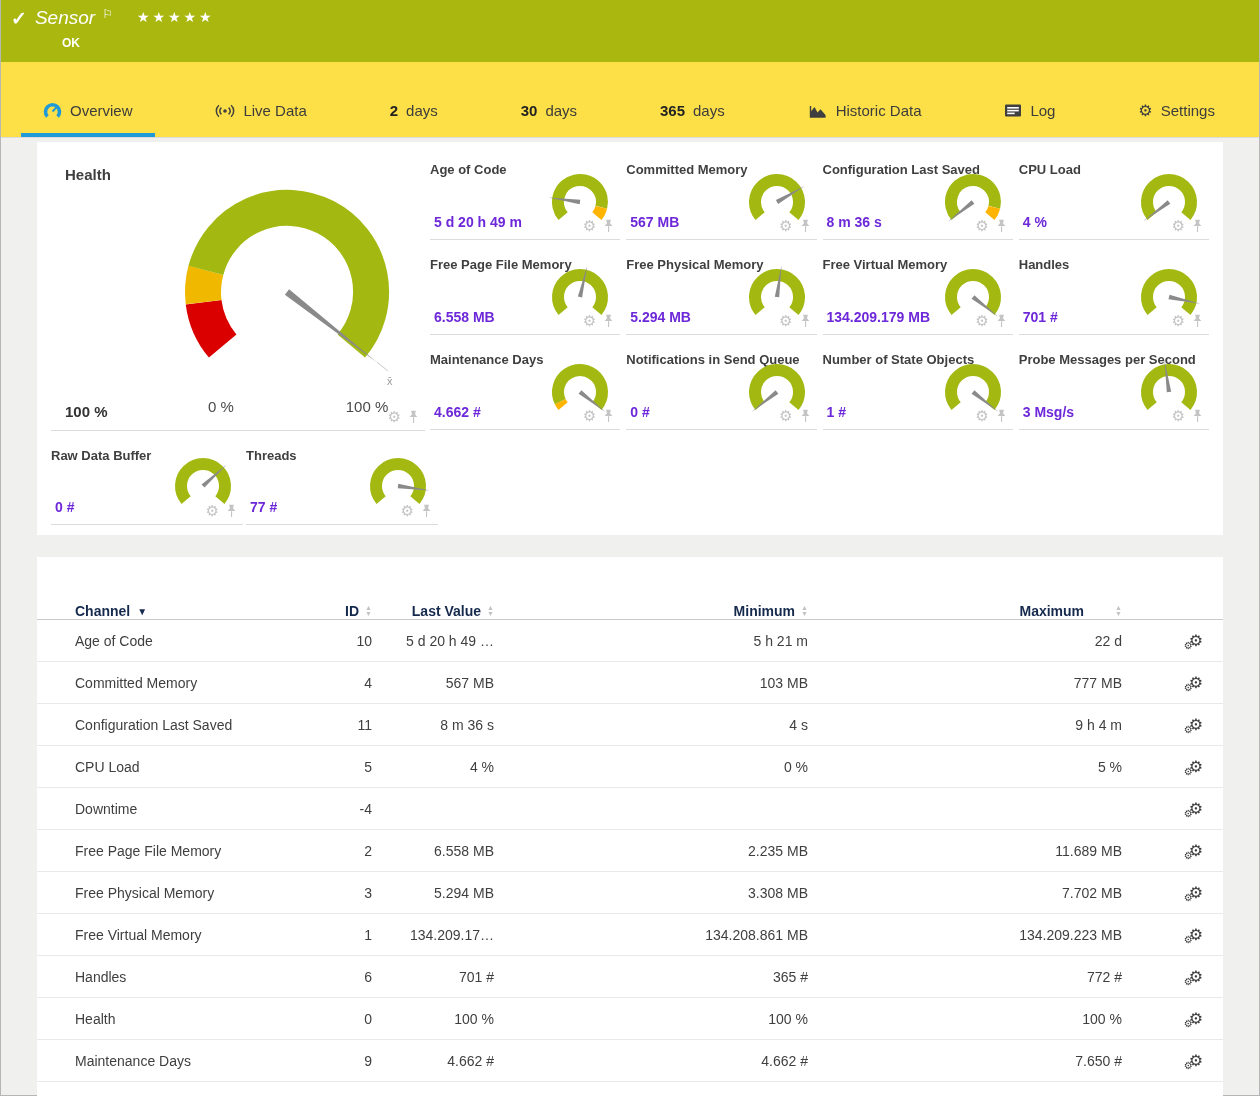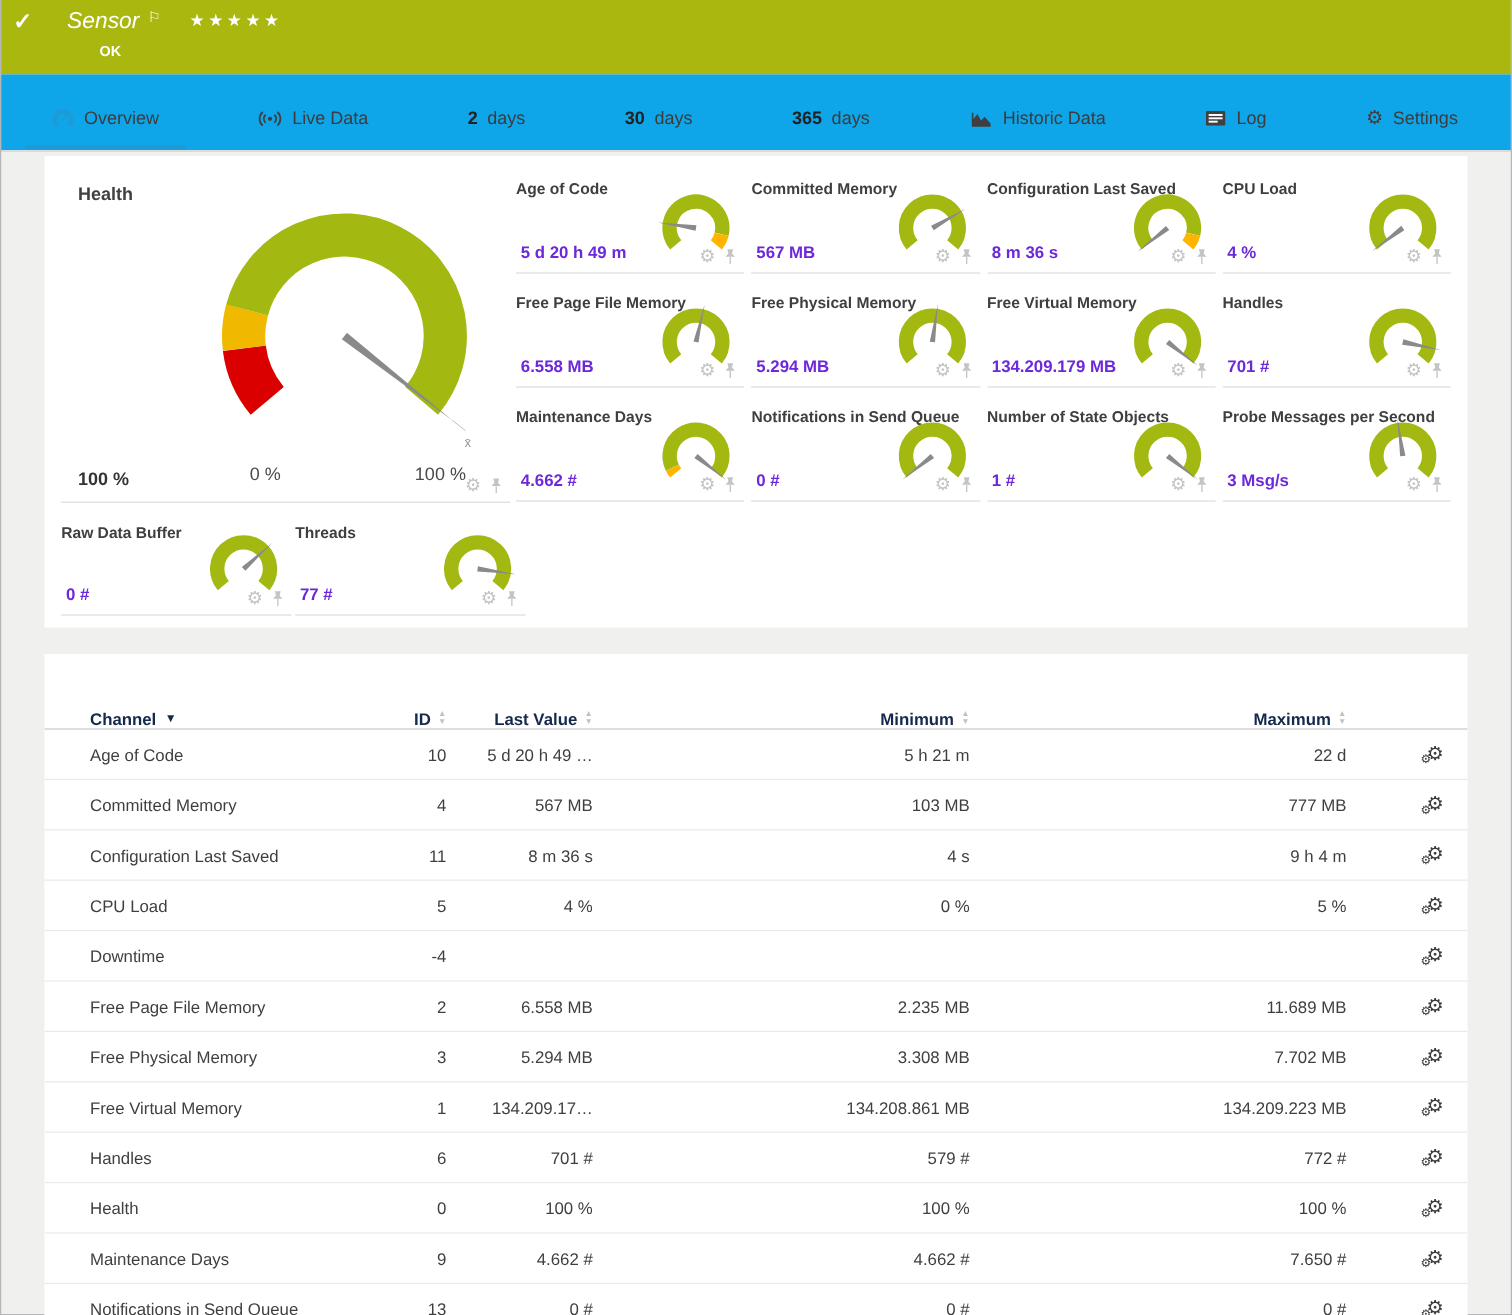--- a/index.html
+++ b/index.html
@@ -5,31 +5,31 @@
   html,body{margin:0;padding:0;}
   body{width:1260px;height:1096px;overflow:hidden;background:#f0f0ef;
        font-family:"Liberation Sans",sans-serif;}
   .page{height:100%;box-sizing:border-box;border-left:1px solid #b6b6b6;
         border-right:1px solid #b6b6b6;border-bottom:1px solid #b6b6b6;}
 
   
   .topbar{height:62px;background:#a9b70f;color:#fff;display:flex;
           padding:7px 0 0 10px;box-sizing:border-box;}
   .chk{font-size:19px;font-weight:700;line-height:24px;}
-  .titles{margin-left:29px;}
+  .titles{margin-left:8px;}
   .title-line{display:flex;align-items:baseline;}
   .kind{font-style:italic;font-size:19px;}
   .name{font-weight:700;font-size:20px;margin-left:9px;letter-spacing:.2px;}
   .flag{font-size:12px;margin-left:7px;align-self:flex-start;cursor:pointer;}
   .stars{margin-left:24px;font-size:14px;letter-spacing:3px;align-self:flex-start;
          padding-top:2px;cursor:pointer;}
   .status{font-size:12px;font-weight:700;margin:7px 0 0 27px;}
 
   
-  .tabs{height:64px;background:#0ea5e9;border-bottom:1px solid #dcdcdc;
+  .tabs{height:76px;background:#fde047;border-bottom:1px solid #dcdcdc;
         display:flex;align-items:flex-end;justify-content:space-between;
         padding:0 22px 0 20px;box-sizing:border-box;}
   .tab{display:flex;align-items:center;gap:8px;padding:10px 22px 14px;
        border-bottom:4px solid transparent;font-size:15px;color:#3c3c3c;cursor:pointer;}
   .tab.active{border-bottom-color:#1f9ad7;}
   .tab .num{font-weight:700;color:#222;}
   .tab .icon{display:flex;align-items:center;}
   .uni-gear{font-size:16px;color:#3f3f3f;line-height:1;}
 
   
@@ -65,21 +65,21 @@
                overflow:hidden;}
   .thead{display:flex;align-items:flex-end;height:46px;border-bottom:1px solid #c9c9c9;
          font-weight:700;font-size:14px;color:#15294d;}
   .trow{display:flex;align-items:center;height:41px;border-bottom:1px solid #e9e9e9;
         font-size:14px;color:#3f3f3f;}
   .cell{display:flex;align-items:center;box-sizing:border-box;}
   .c-channel{flex:0 0 240px;padding-left:38px;}
   .c-id{flex:0 0 95px;justify-content:flex-end;}
   .c-last{flex:0 0 122px;justify-content:flex-end;}
   .c-min{flex:0 0 314px;justify-content:flex-end;}
-  .c-max{flex:0 0 314px;justify-content:flex-end;}
+  .c-max{flex:0 0 314px;justify-content:flex-end;gap:25px;}
   .c-gear{flex:1;justify-content:flex-end;padding-right:12px;}
   .sortstack{display:inline-flex;flex-direction:column;margin-left:6px;
              color:#c2c2c2;font-size:7px;line-height:6px;cursor:pointer;}
   .desc-arrow{margin-left:7px;font-size:10px;color:#15294d;}
   .th{cursor:pointer;}
   .gear2{position:relative;font-size:16px;color:#3d3d3d;line-height:1;
          cursor:pointer;margin-right:8px;}
   .gear2 i{position:absolute;left:-5px;bottom:-2px;font-size:10px;font-style:normal;}
   .chan-link{cursor:pointer;}
 </style>
@@ -569,21 +569,21 @@
           <div class="cell c-gear">
             <span class="gear2">⚙<i>⚙</i></span>
           </div>
         </div>
         <div class="trow">
           <div class="cell c-channel">
             <span class="chan-link">Handles</span>
           </div>
           <div class="cell c-id">6</div>
           <div class="cell c-last">701 #</div>
-          <div class="cell c-min">579 #</div>
+          <div class="cell c-min">365 #</div>
           <div class="cell c-max">772 #</div>
           <div class="cell c-gear">
             <span class="gear2">⚙<i>⚙</i></span>
           </div>
         </div>
         <div class="trow">
           <div class="cell c-channel">
             <span class="chan-link">Health</span>
           </div>
           <div class="cell c-id">0</div>

